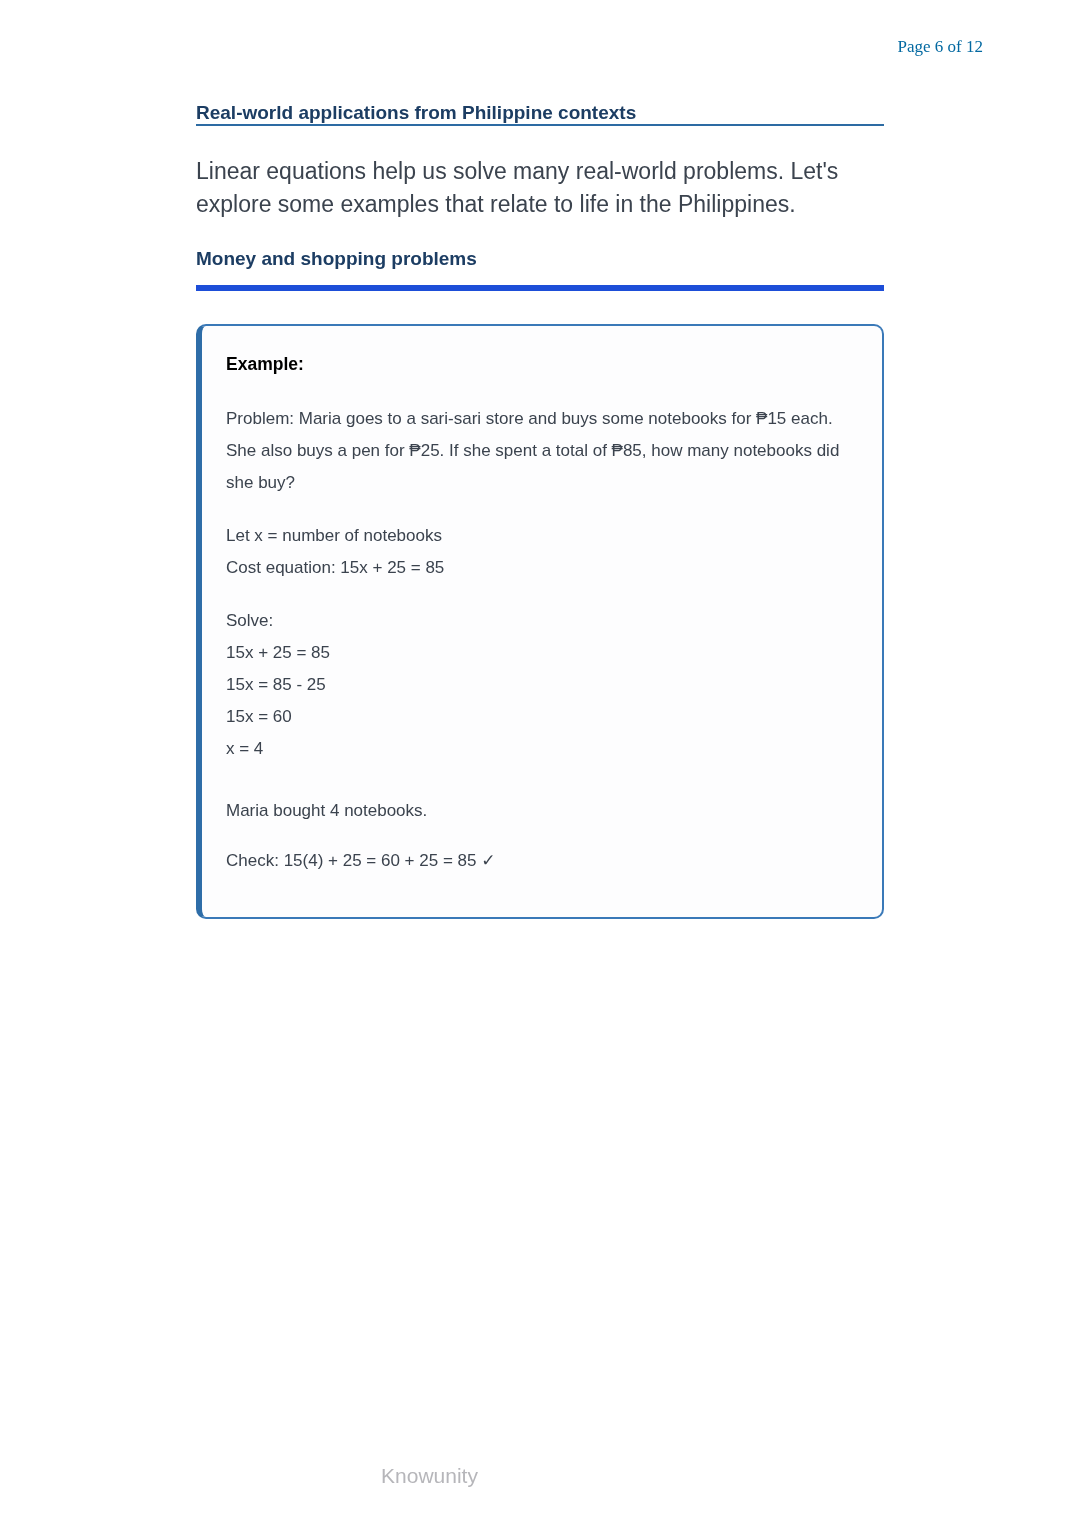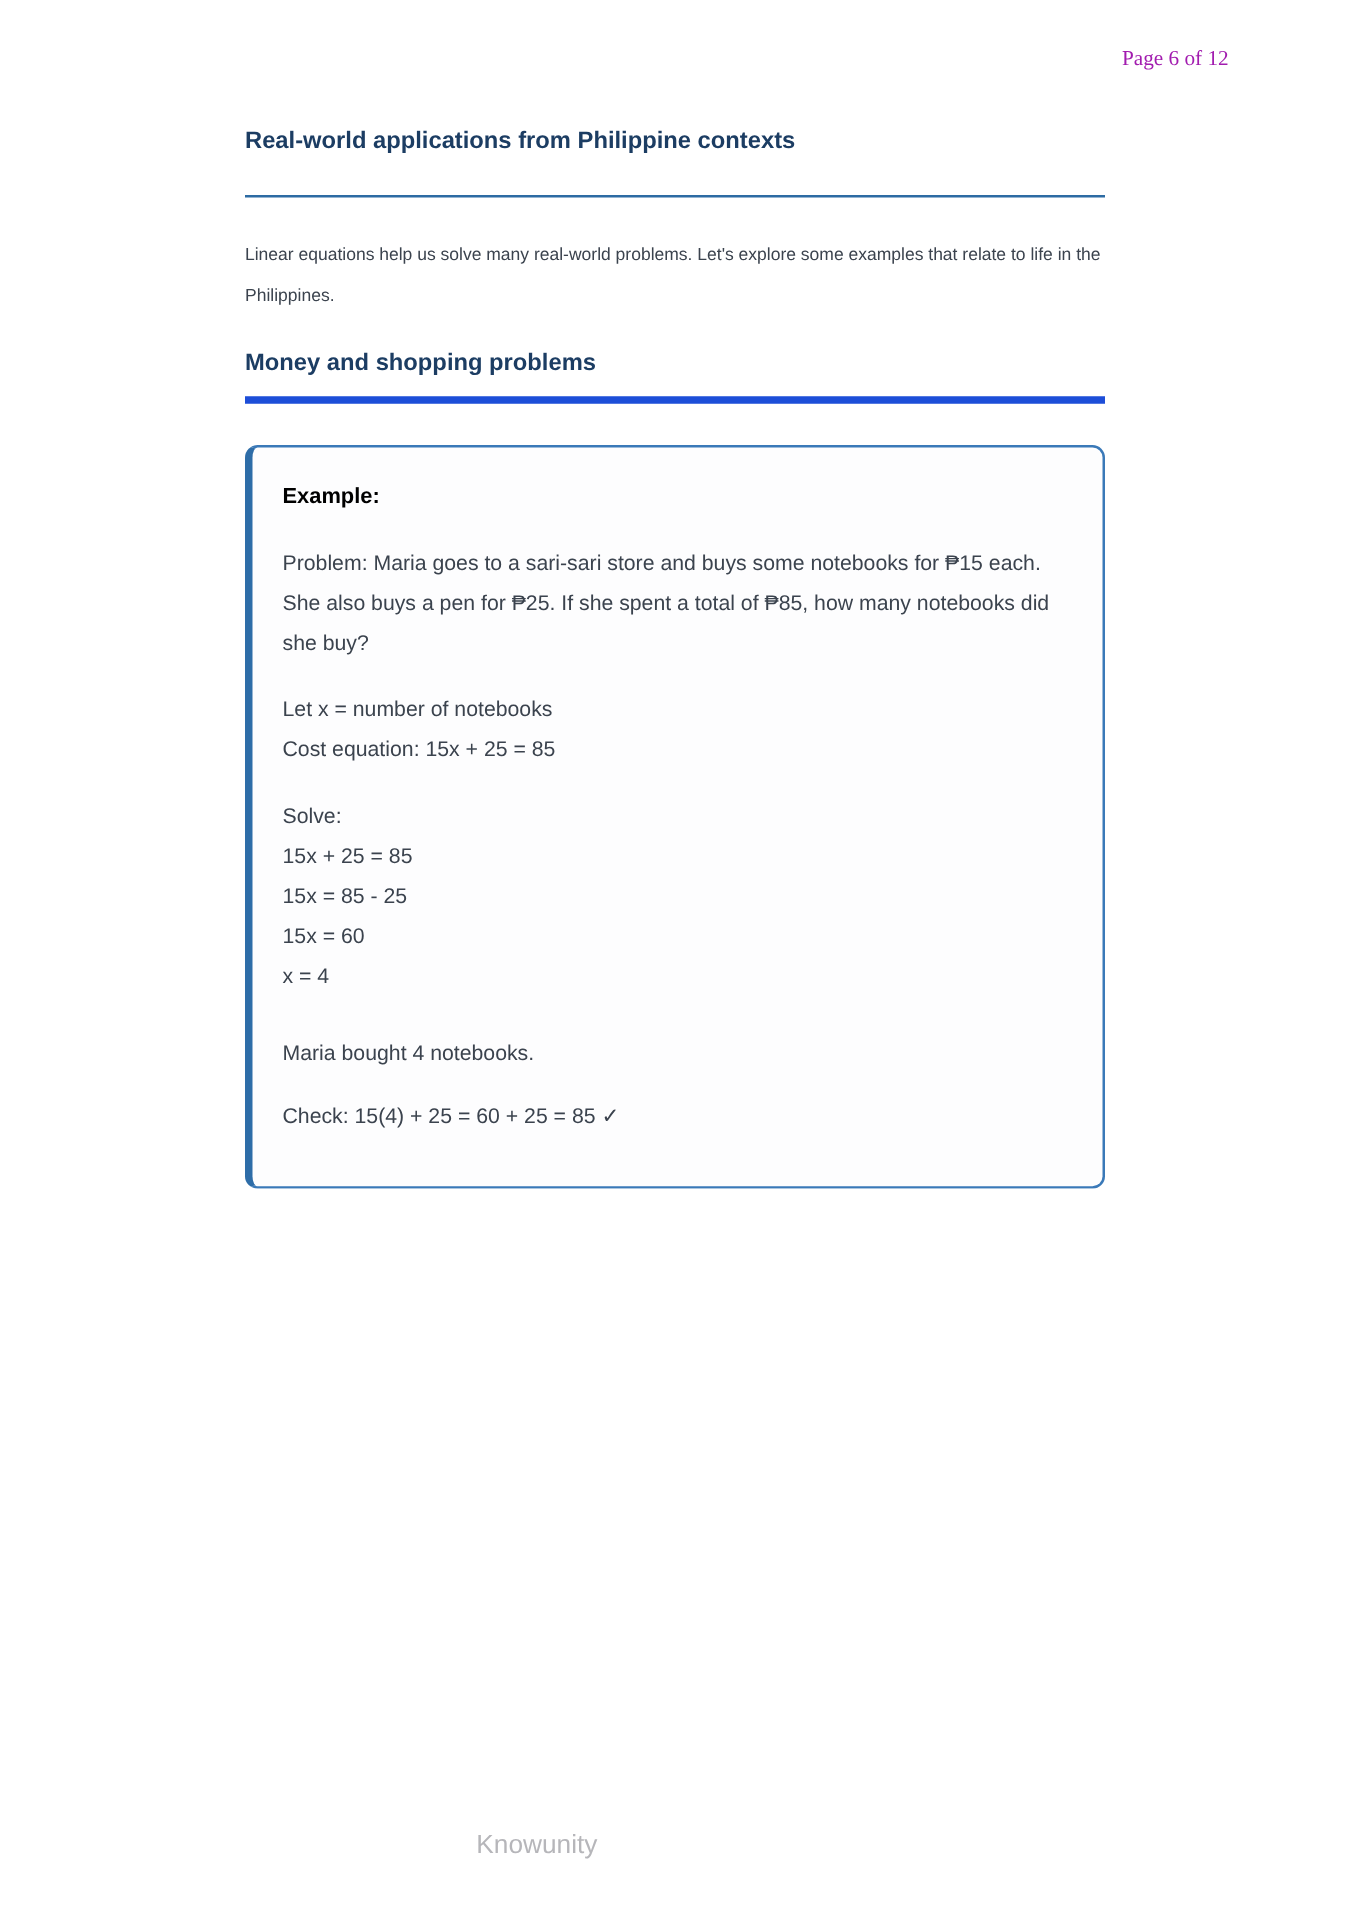--- a/index.html
+++ b/index.html
@@ -8,38 +8,38 @@
     background: #ffffff;
     font-family: "Liberation Sans", "DejaVu Sans", sans-serif;
     position: relative;
     overflow: hidden;
   }
   .page-number {
     position: absolute;
     top: 37px; right: 97px;
     font-family: "Liberation Serif", "DejaVu Serif", serif;
     font-size: 17px;
-    color: #a21caf;
+    color: #0369a1;
   }
   .content {
     position: absolute;
     left: 196px; top: 102px;
     width: 688px;
   }
   h2.section-heading {
     font-size: 19px;
     line-height: 22px;
     font-weight: bold;
     color: #1c3d63;
-    padding-bottom: 32px;
+    padding-bottom: 0;
     border-bottom: 2px solid #2d6ba3;
     margin: 0 0 29px 0;
   }
   p.intro {
-    font-size: 14px;
+    font-size: 23px;
     line-height: 33px;
     color: #3b434e;
     margin: 0 0 27px 0;
   }
   h3.subsection-heading {
     font-size: 19px;
     line-height: 21px;
     font-weight: bold;
     color: #1c3d63;
     padding-bottom: 16px;

